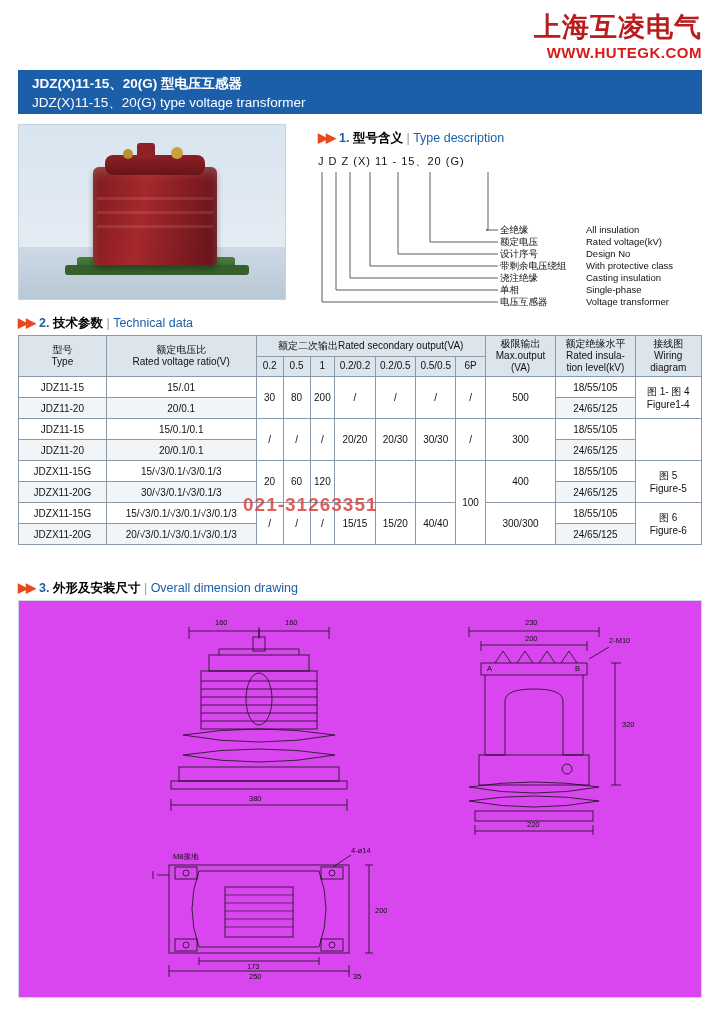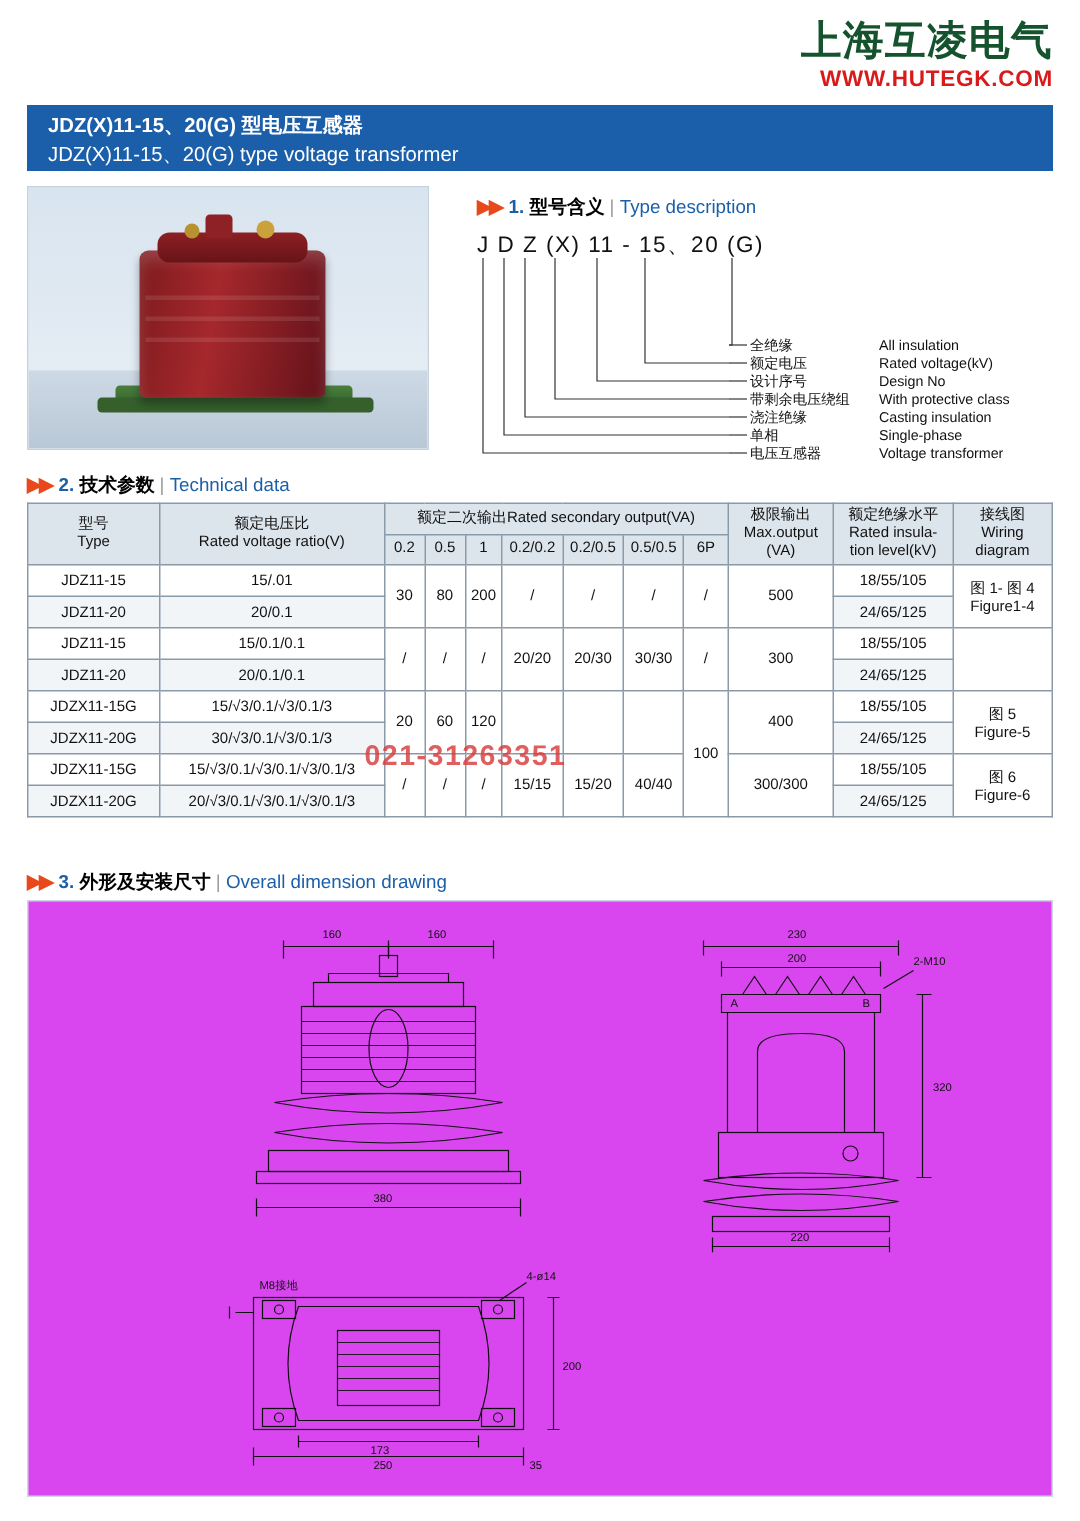--- a/index.html
+++ b/index.html
@@ -12,21 +12,21 @@
     position: relative;
     overflow: hidden;
   }
   .page { position: relative; width:720px; height:1014px; }
 
   
   .brand {
     position:absolute; right:18px; top:12px; text-align:right;
   }
   .brand .cn {
-    color:#14532d; font-weight:bold; font-size:27px; letter-spacing:1px;
+    color:#b91c1c; font-weight:bold; font-size:27px; letter-spacing:1px;
     line-height:30px;
   }
   .brand .url {
     color:#d81a1a; font-weight:bold; font-size:15px; letter-spacing:0.5px;
     margin-top:2px;
   }
 
   
   .titlebar {
     position:absolute; left:18px; top:70px; width:684px; height:44px;
@@ -88,21 +88,21 @@
     position:absolute; font-size:12.5px; font-weight:bold; color:#1b5faa;
   }
   .sec .arrows { color:#e8491c; letter-spacing:-2px; margin-right:5px; font-size:13px;}
   .sec .cn { color:#000; }
   .sec .sep { color:#999; font-weight:normal; }
   .sec .en { color:#1b5faa; font-weight:normal; }
 
   
   .typedesc { position:absolute; left:318px; top:150px; width:390px; height:160px; }
   .code {
-    font-size:15px; letter-spacing:1px; color:#111; font-family:"Liberation Sans", sans-serif;
+    font-size:11px; letter-spacing:1px; color:#111; font-family:"Liberation Sans", sans-serif;
   }
   .legend { position:absolute; left:0; top:0; width:100%; }
   .legend-row {
     position:absolute; font-size:9.5px; color:#111; white-space:nowrap;
   }
   .legend-row .cn { display:inline-block; width:86px; }
   .legend-row .en { display:inline-block; }
   .lines { position:absolute; left:0; top:0; }
 
   

